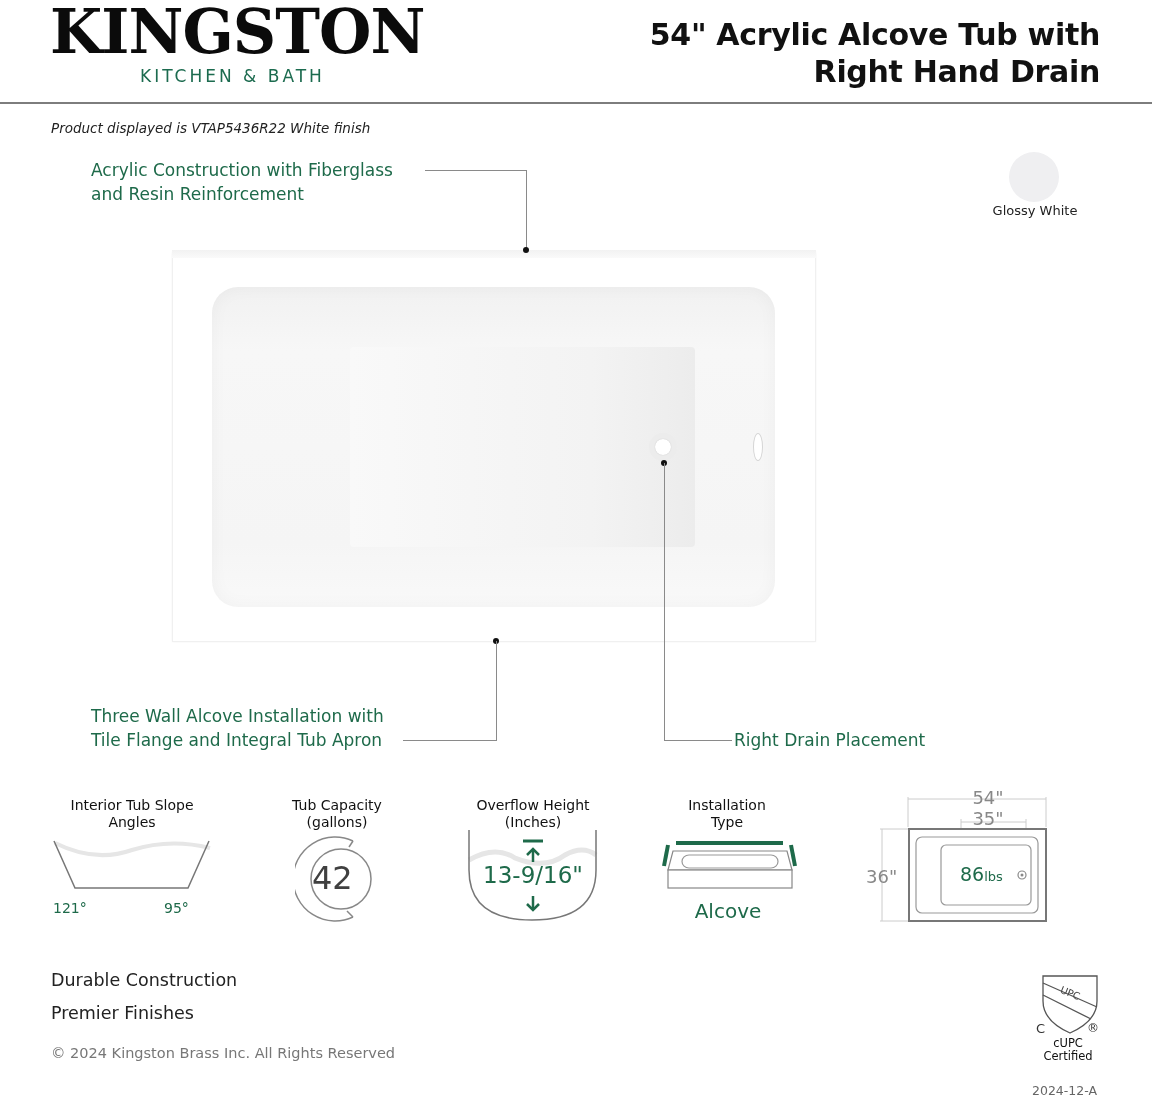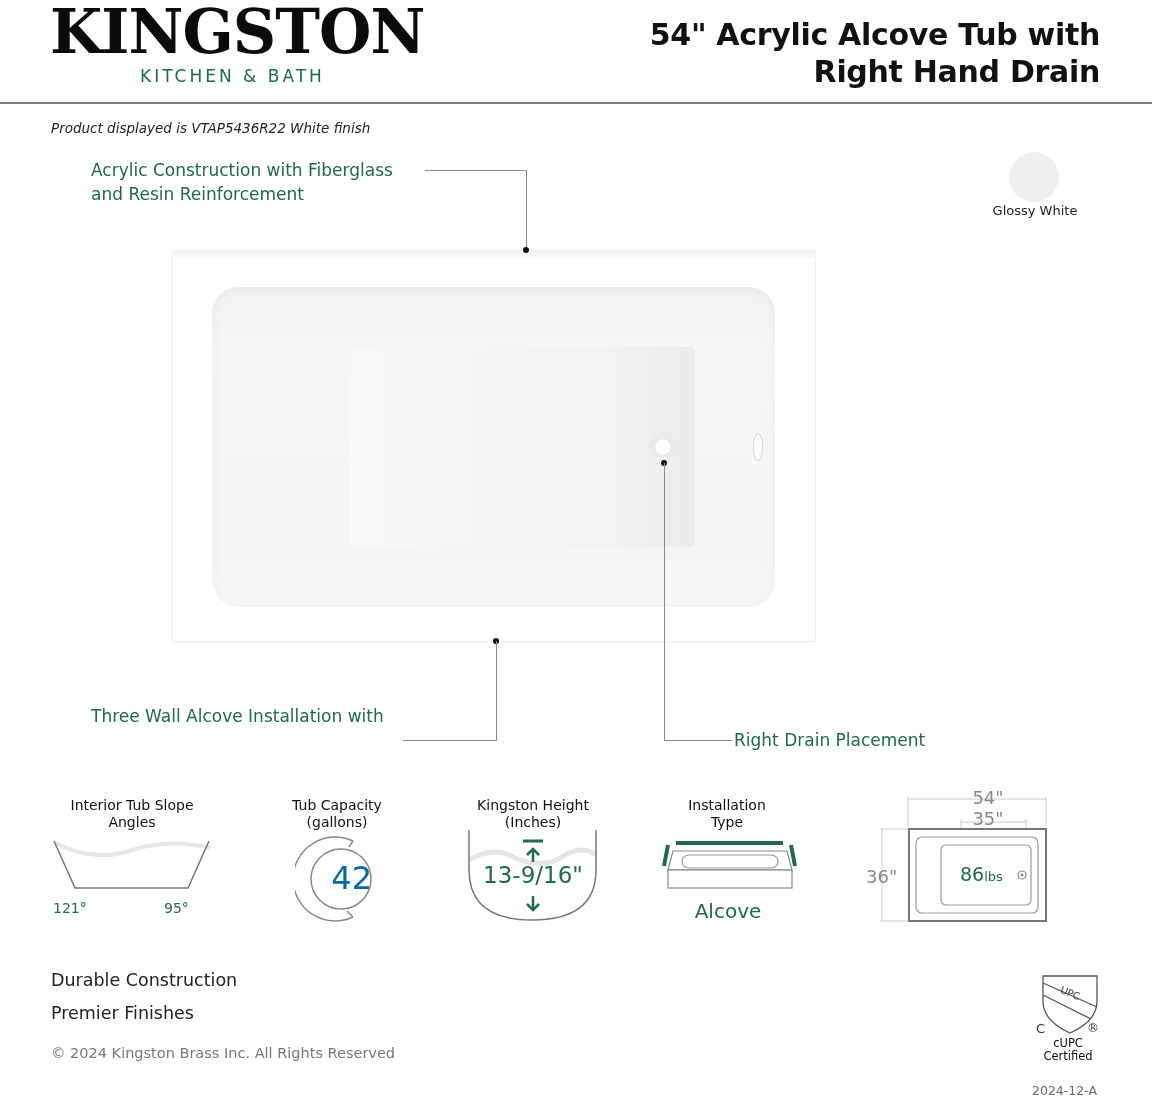--- a/index.html
+++ b/index.html
@@ -73,20 +73,21 @@
 <div class="abs callout" style="left:91px; top:158px;">
   <div>Acrylic Construction with Fiberglass</div>
   <div>and Resin Reinforcement</div>
 </div>
 <div class="line" style="left:425px; top:170px; width:102px; height:1px;"></div>
 <div class="line" style="left:526px; top:170px; width:1px; height:80px;"></div>
 <div class="dot" style="left:523px; top:247px;"></div>
 
 <div class="abs callout" style="left:91px; top:704px;">
   <div>Three Wall Alcove Installation with</div>
+  <div>Tile Flange and Integral Tub Apron</div>
 </div>
 <div class="dot" style="left:493px; top:638px;"></div>
 <div class="line" style="left:496px; top:641px; width:1px; height:99px;"></div>
 <div class="line" style="left:403px; top:740px; width:94px; height:1px;"></div>
 
 <div class="dot" style="left:661px; top:460px;"></div>
 <div class="line" style="left:664px; top:463px; width:1px; height:277px;"></div>
 <div class="line" style="left:664px; top:740px; width:68px; height:1px;"></div>
 <div class="abs callout" style="left:734px; top:728px;">Right Drain Placement</div>
 
@@ -104,24 +105,24 @@
 <div class="abs spec-label" style="left:262px; top:797px; width:150px;">
   <div>Tub Capacity</div>
   <div>(gallons)</div>
 </div>
 <svg class="abs" style="left:295px; top:833px;" width="90" height="92">
   <path d="M58 8 A42 42 0 1 0 58 84" fill="none" stroke="#888" stroke-width="1.5"></path>
   <line x1="58" y1="8" x2="54" y2="14" stroke="#888" stroke-width="1.5"></line>
   <line x1="58" y1="84" x2="52" y2="78" stroke="#888" stroke-width="1.5"></line>
   <circle cx="46" cy="46" r="30" fill="none" stroke="#888" stroke-width="1.5"></circle>
 </svg>
-<div class="abs" style="left:312px; top:858px; width:60px; text-align:right; font-size:32px; color:#0369a1; line-height:40px;">42</div>
+<div class="abs" style="left:312px; top:858px; width:60px; text-align:left; font-size:32px; color:#404040; line-height:40px;">42</div>
 
 <div class="abs spec-label" style="left:458px; top:797px; width:150px;">
-  <div>Kingston Height</div>
+  <div>Overflow Height</div>
   <div>(Inches)</div>
 </div>
 <svg class="abs" style="left:465px; top:830px;" width="135" height="95">
   <path d="M4 30 Q30 15 50 28 Q80 40 100 25 Q118 15 131 25" fill="none" stroke="#e6e6e6" stroke-width="5"></path>
   <path d="M4 0 L4 40 Q4 90 67 90 Q131 90 131 40 L131 0" fill="none" stroke="#777" stroke-width="1.5"></path>
   <line x1="58" y1="11" x2="78" y2="11" stroke="#1e6a4a" stroke-width="3"></line>
   <line x1="68" y1="20" x2="68" y2="32" stroke="#1e6a4a" stroke-width="2.5"></line>
   <polyline points="62,25 68,19 74,25" fill="none" stroke="#1e6a4a" stroke-width="2.5"></polyline>
   <line x1="68" y1="66" x2="68" y2="79" stroke="#1e6a4a" stroke-width="2.5"></line>
   <polyline points="62,74 68,80 74,74" fill="none" stroke="#1e6a4a" stroke-width="2.5"></polyline>

